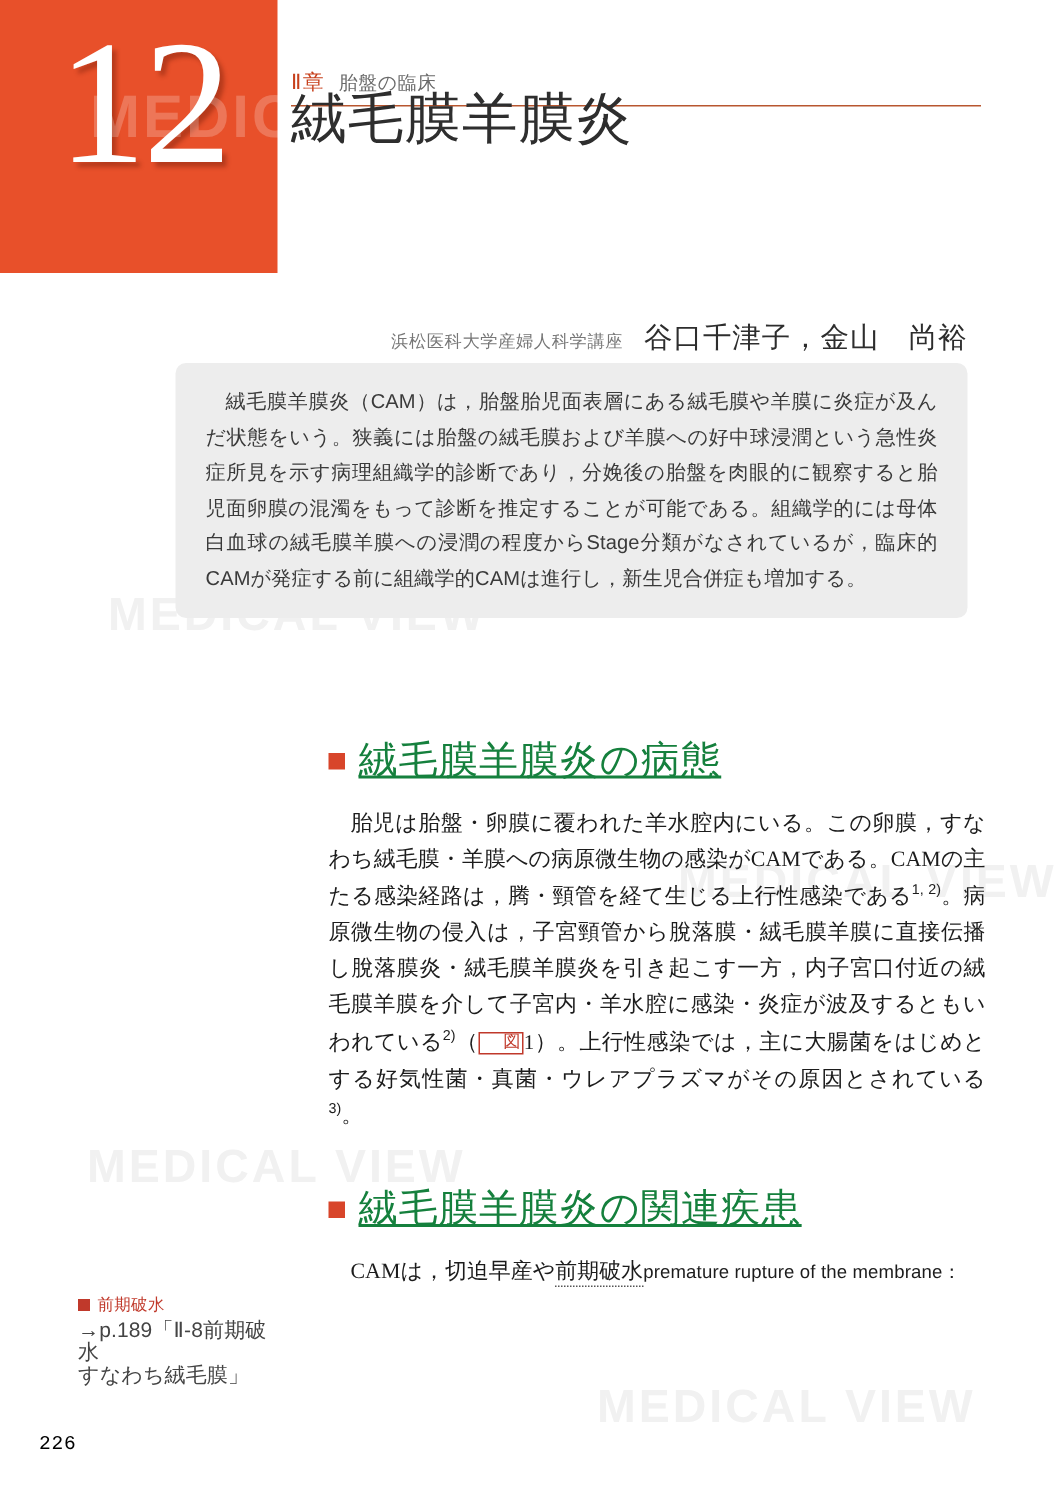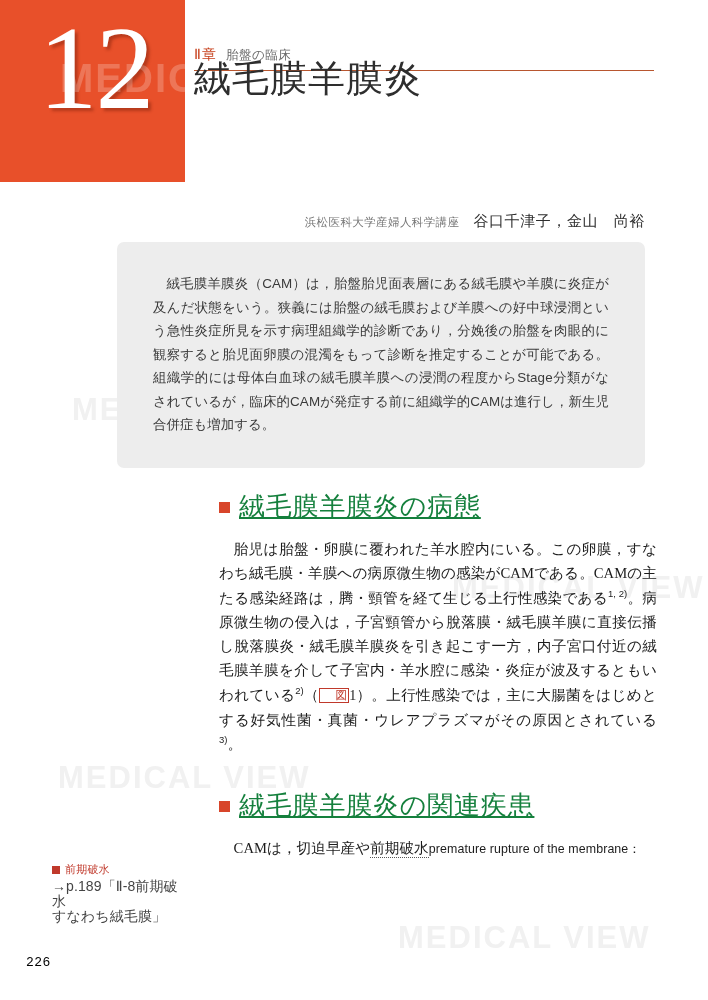--- a/index.html
+++ b/index.html
@@ -114,39 +114,39 @@
     z-index: 4;
   }
   .affil {
     font-family: "Liberation Sans", sans-serif;
     font-size: 11.5px;
     color: #777777;
     letter-spacing: 0.4px;
   }
   .authors {
     font-family: Liberation Serif, serif;
-    font-size: 15px;
+    font-size: 19px;
     color: #2d2d2d;
     letter-spacing: 0.6px;
   }
 
   
   .abstract {
     position: absolute;
     left: 117px;
     top: 242px;
     width: 528px;
     box-sizing: border-box;
     padding: 14px 20px 15px 20px;
     background: #ededed;
     border-radius: 7px;
     z-index: 4;
   }
   .abstract p {
-    margin: 16px;
+    margin: 0;
     font-family: "Liberation Sans", sans-serif;
     font-size: 13.4px;
     line-height: 23.5px;
     color: #3a3a3a;
     text-align: justify;
     text-indent: 1em;
     letter-spacing: 0.1px;
   }
 
   

